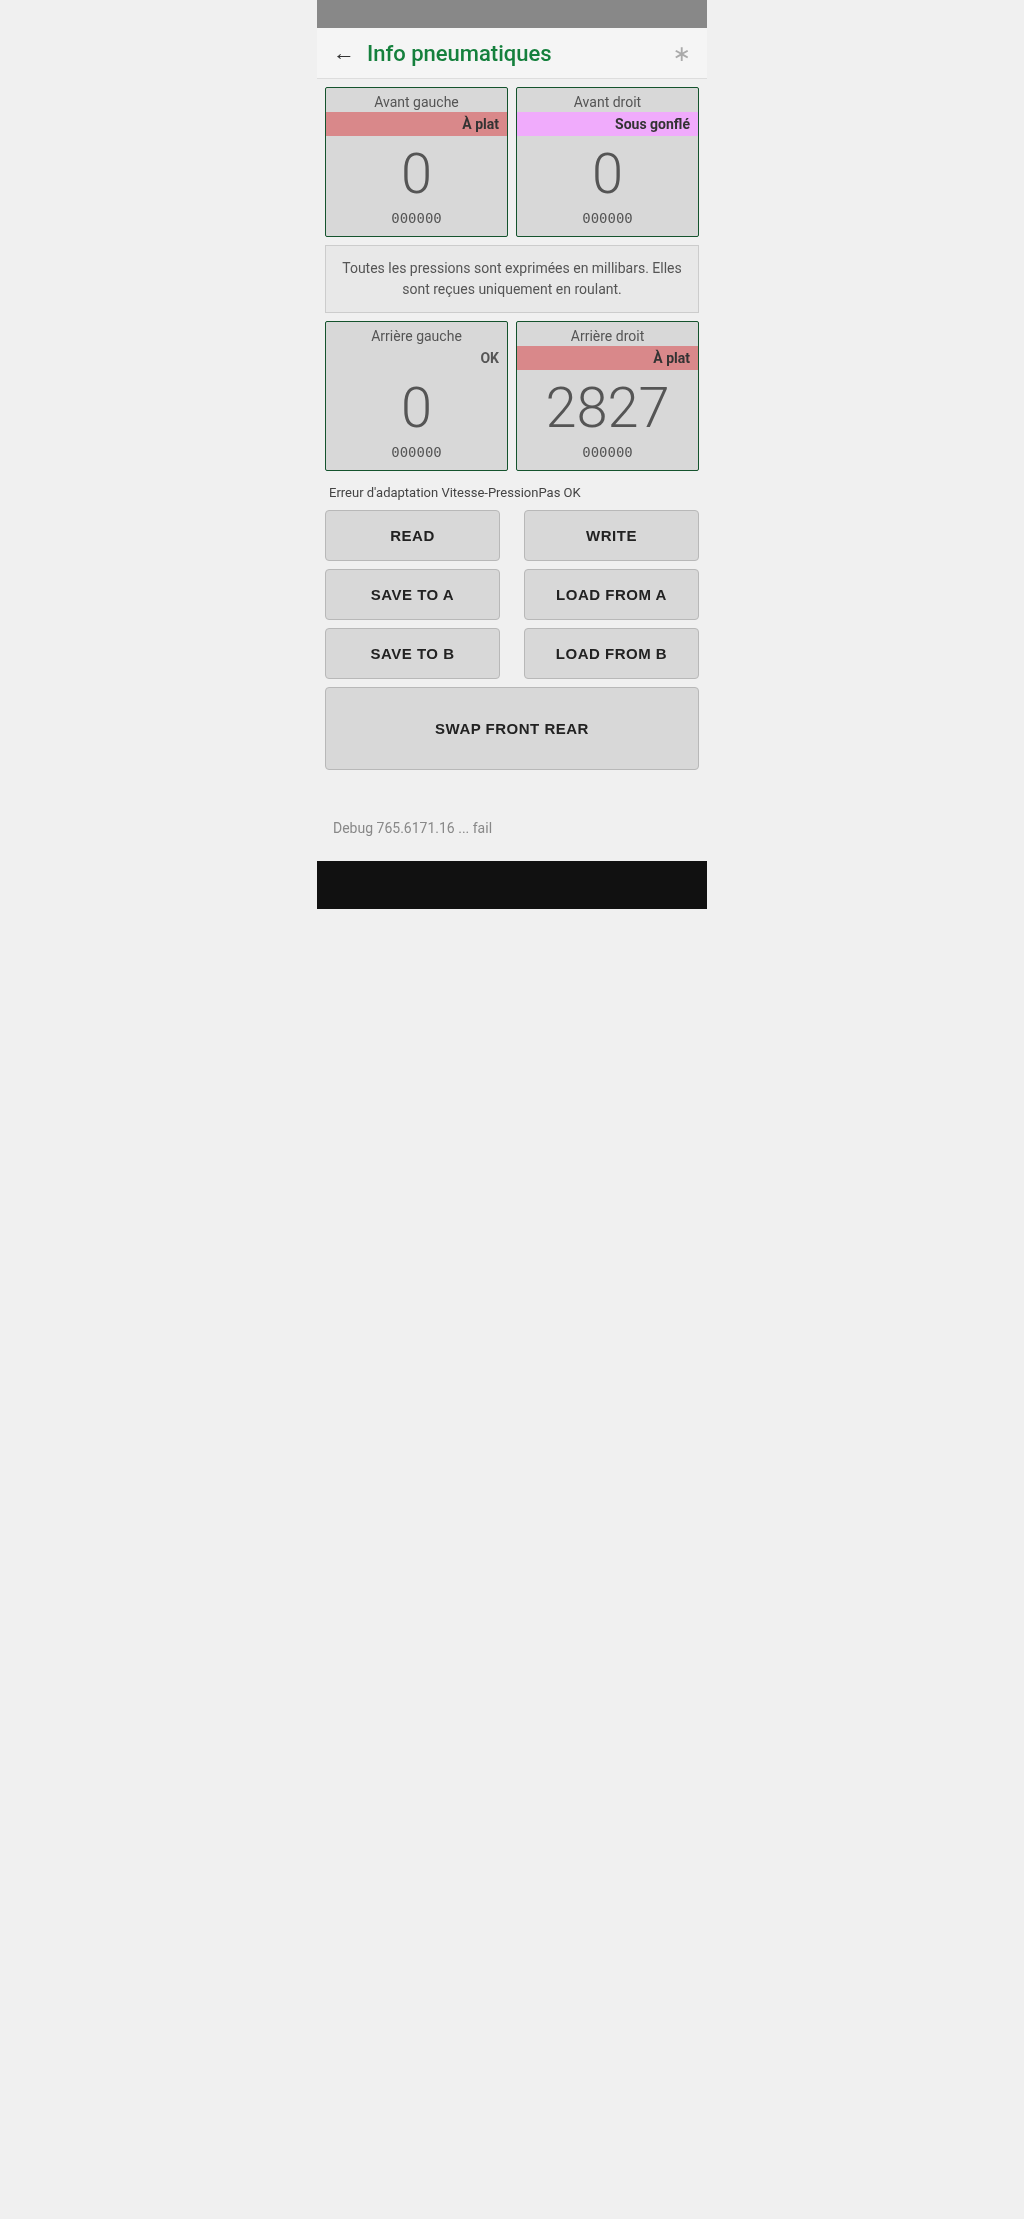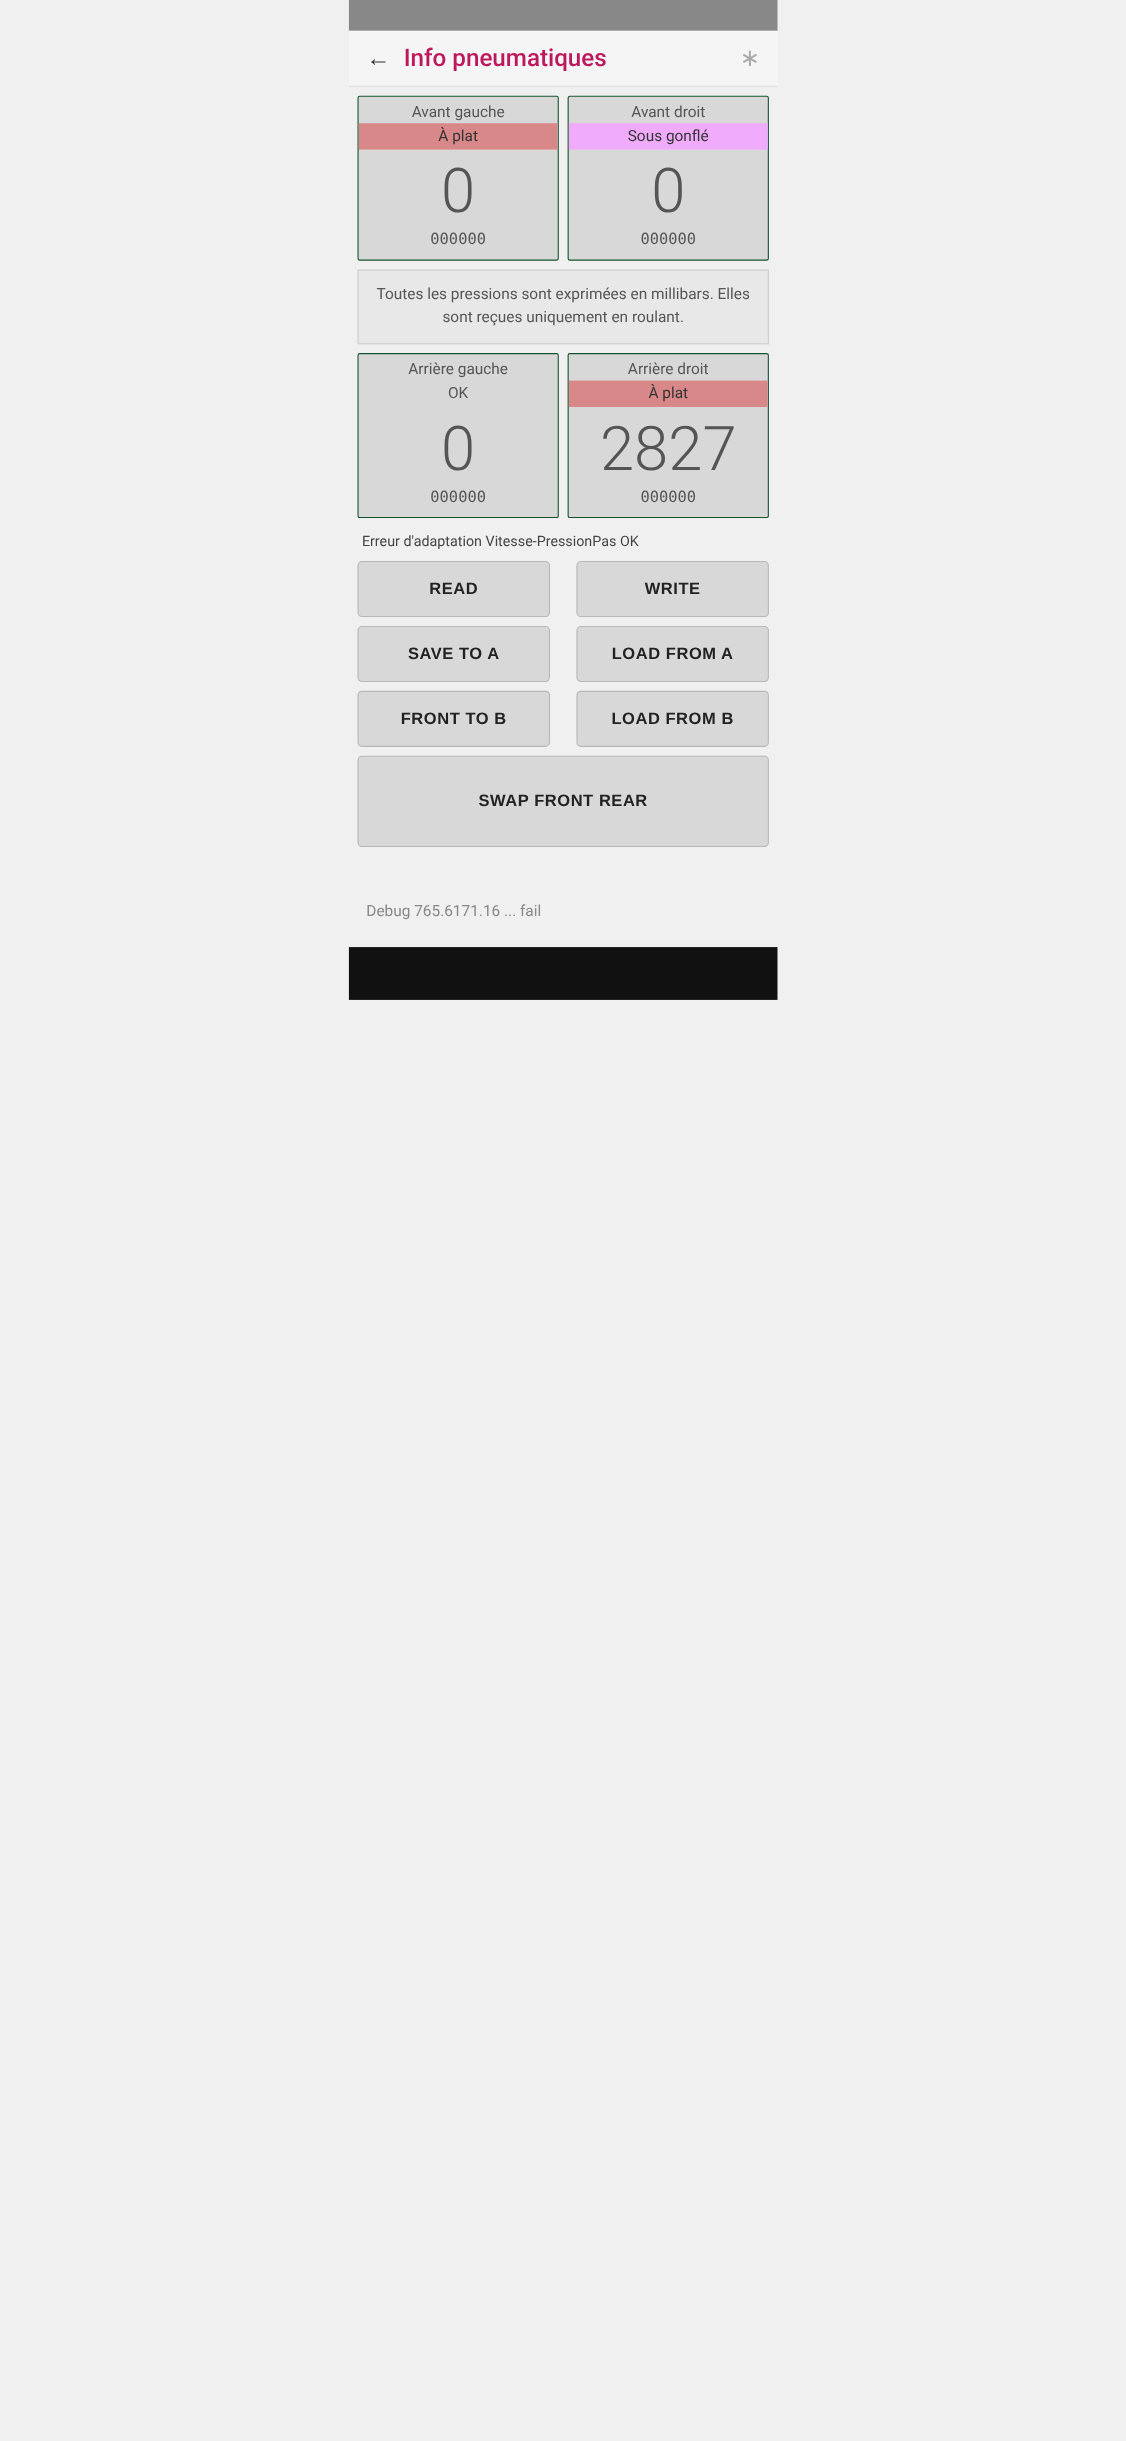--- a/index.html
+++ b/index.html
@@ -37,21 +37,21 @@
       background: none;
       border: none;
       cursor: pointer;
       padding: 0 12px 0 0;
     }
 
     .top-bar-title {
       flex: 1;
       font-size: 22px;
       font-weight: 500;
-      color: #be185d;
+      color: #15803d;
     }
 
     .bluetooth-icon {
       color: #aaa;
       font-size: 22px;
     }
 
     .main-content {
       padding: 8px;
       background: #f0f0f0;
@@ -76,24 +76,24 @@
 
     .tire-label {
       font-size: 14px;
       color: #555;
       padding: 6px 8px 2px;
       text-align: center;
     }
 
     .tire-status {
       width: 100%;
-      text-align: center;
+      text-align: right;
       padding: 4px 8px;
       font-size: 14px;
-      font-weight: 400;
+      font-weight: 700;
     }
 
     .status-flat {
       background: #d9888a;
       color: #333;
     }
 
     .status-under {
       background: #f0abfc;
       color: #333;
@@ -274,21 +274,21 @@
   </div>
 
   
   <div class="btn-grid">
     <button class="btn-action">SAVE TO A</button>
     <button class="btn-action">LOAD FROM A</button>
   </div>
 
   
   <div class="btn-grid">
-    <button class="btn-action">FRONT TO B</button>
+    <button class="btn-action">SAVE TO B</button>
     <button class="btn-action">LOAD FROM B</button>
   </div>
 
   
   <button class="btn-full">SWAP FRONT REAR</button>
 
   
   <div class="debug-area">
     <span class="debug-text">Debug 765.6171.16 ... fail</span>
   </div>

